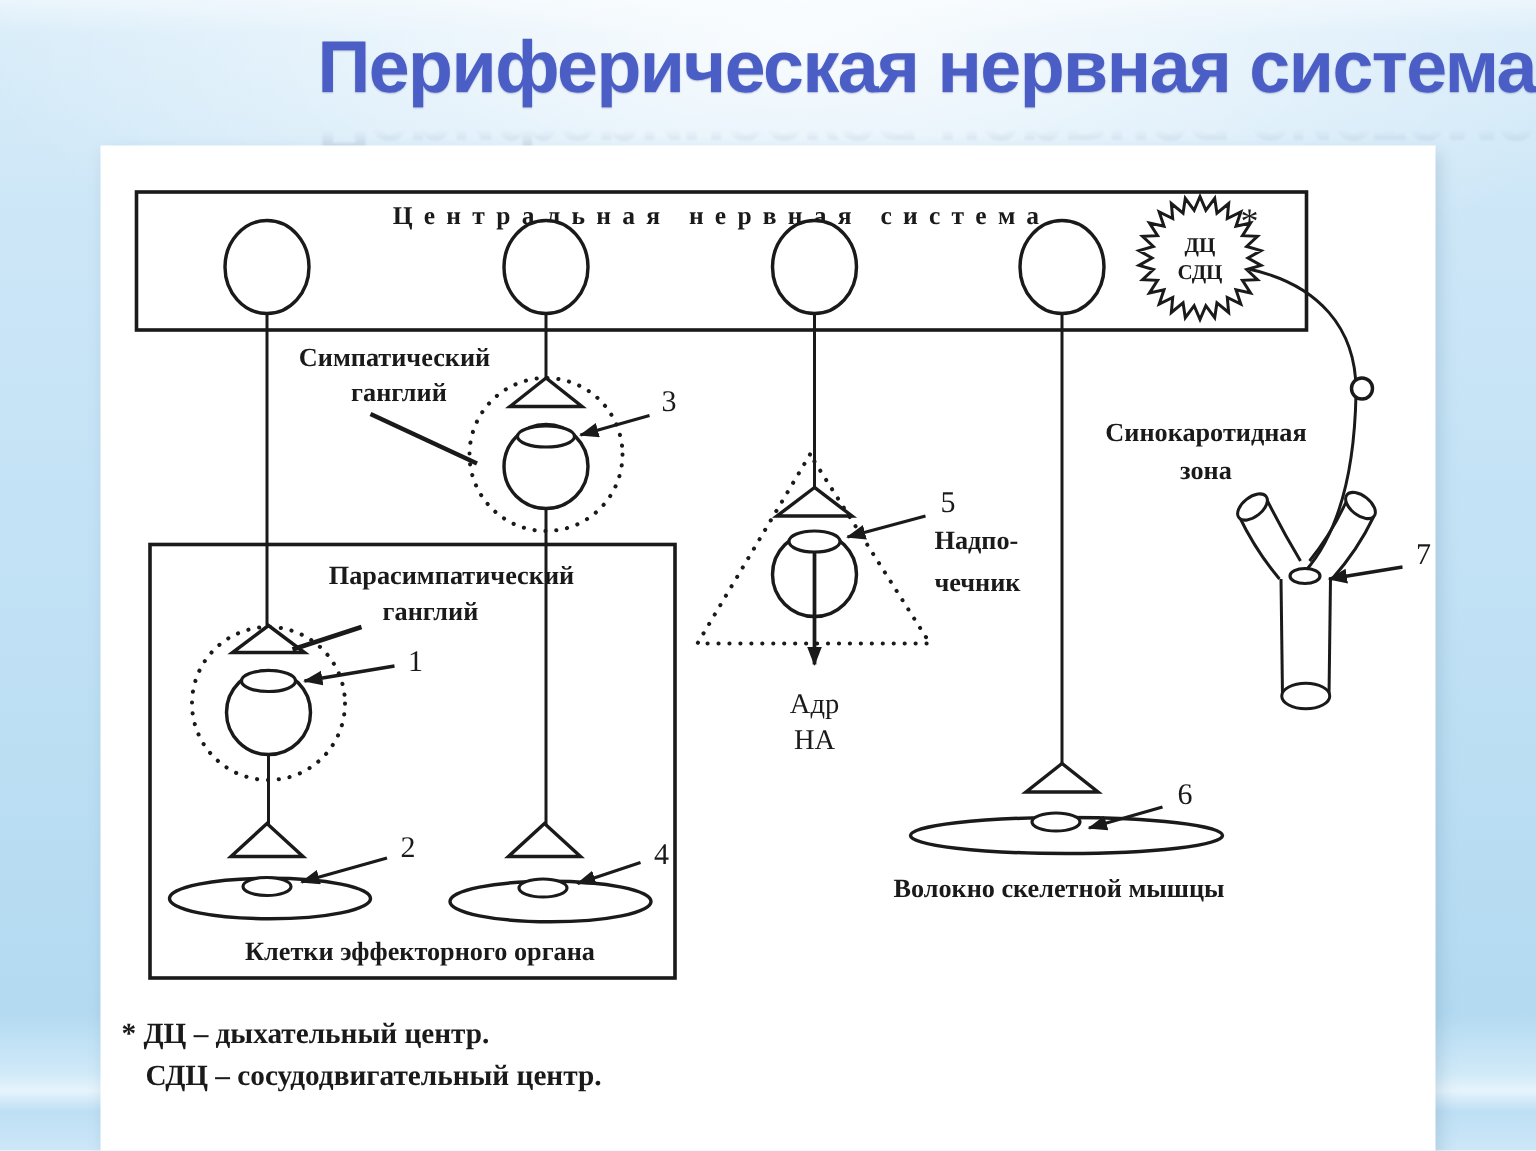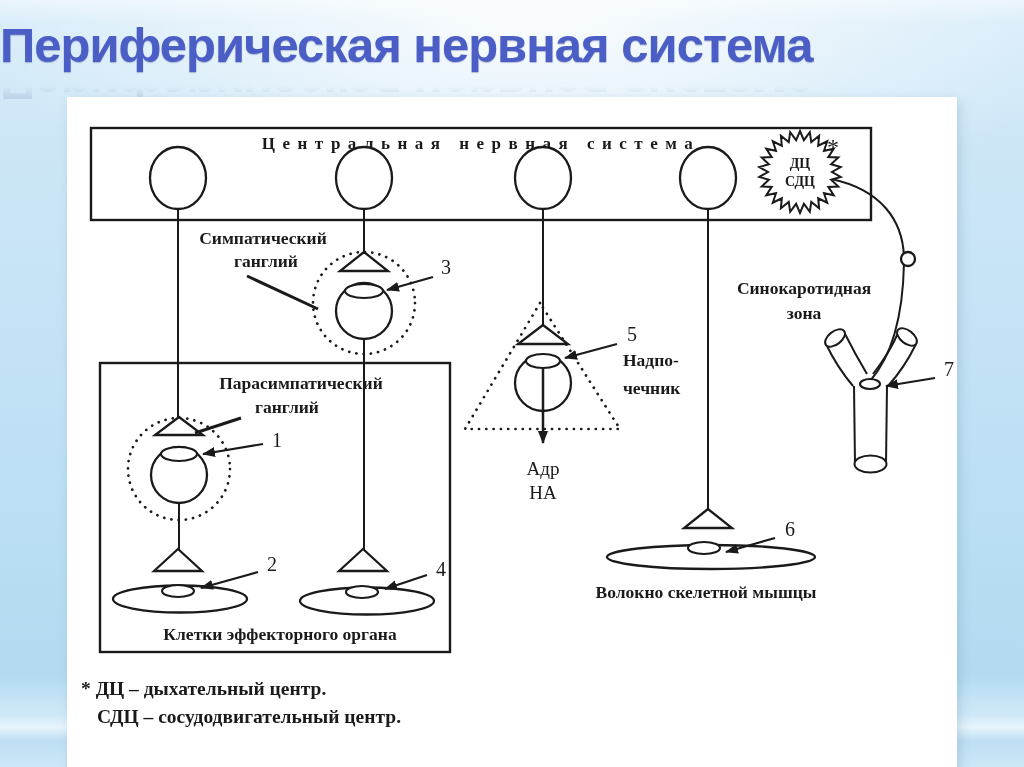--- a/index.html
+++ b/index.html
@@ -3,21 +3,21 @@
 <meta charset="utf-8">
 <style>
   html,body{margin:0;padding:0;}
   body{
     width:1024px;height:767px;overflow:hidden;position:relative;
     font-family:"Liberation Serif",serif;
     background:
       radial-gradient(ellipse 900px 320px at 52% 3%, rgba(255,255,255,.85), rgba(255,255,255,0) 62%),
       linear-gradient(180deg,#eaf5fc 0%,#d8ecf9 3%,#cce6f7 20%,#c1e1f5 52%,#b3daf1 88%,#cfe9f8 93.2%,#e6f4fc 94.8%,#bedff4 96.6%,#cce7f8 100%);
   }
-  .title-wrap{position:absolute;left:0;top:21px;width:1024px;text-align:left;line-height:1;}
+  .title-wrap{position:absolute;left:0;top:21px;width:1024px;text-align:right;line-height:1;}
   .slide-title{
     font-family:"Liberation Sans",sans-serif;font-weight:700;font-size:49px;
     color:var(--titleBlue,#4a5ec6);letter-spacing:-1px;
     text-shadow:0 1px 1px rgba(40,50,120,.30);
   }
   .slide-title.reflection{
     transform:scaleY(-1);margin-top:-12px;opacity:.33;filter:blur(.7px);
     color:#55628f;text-shadow:none;
     -webkit-mask-image:linear-gradient(to bottom,rgba(0,0,0,.85) 0%,rgba(0,0,0,0) 42%);
             mask-image:linear-gradient(to bottom,rgba(0,0,0,.85) 0%,rgba(0,0,0,0) 42%);

